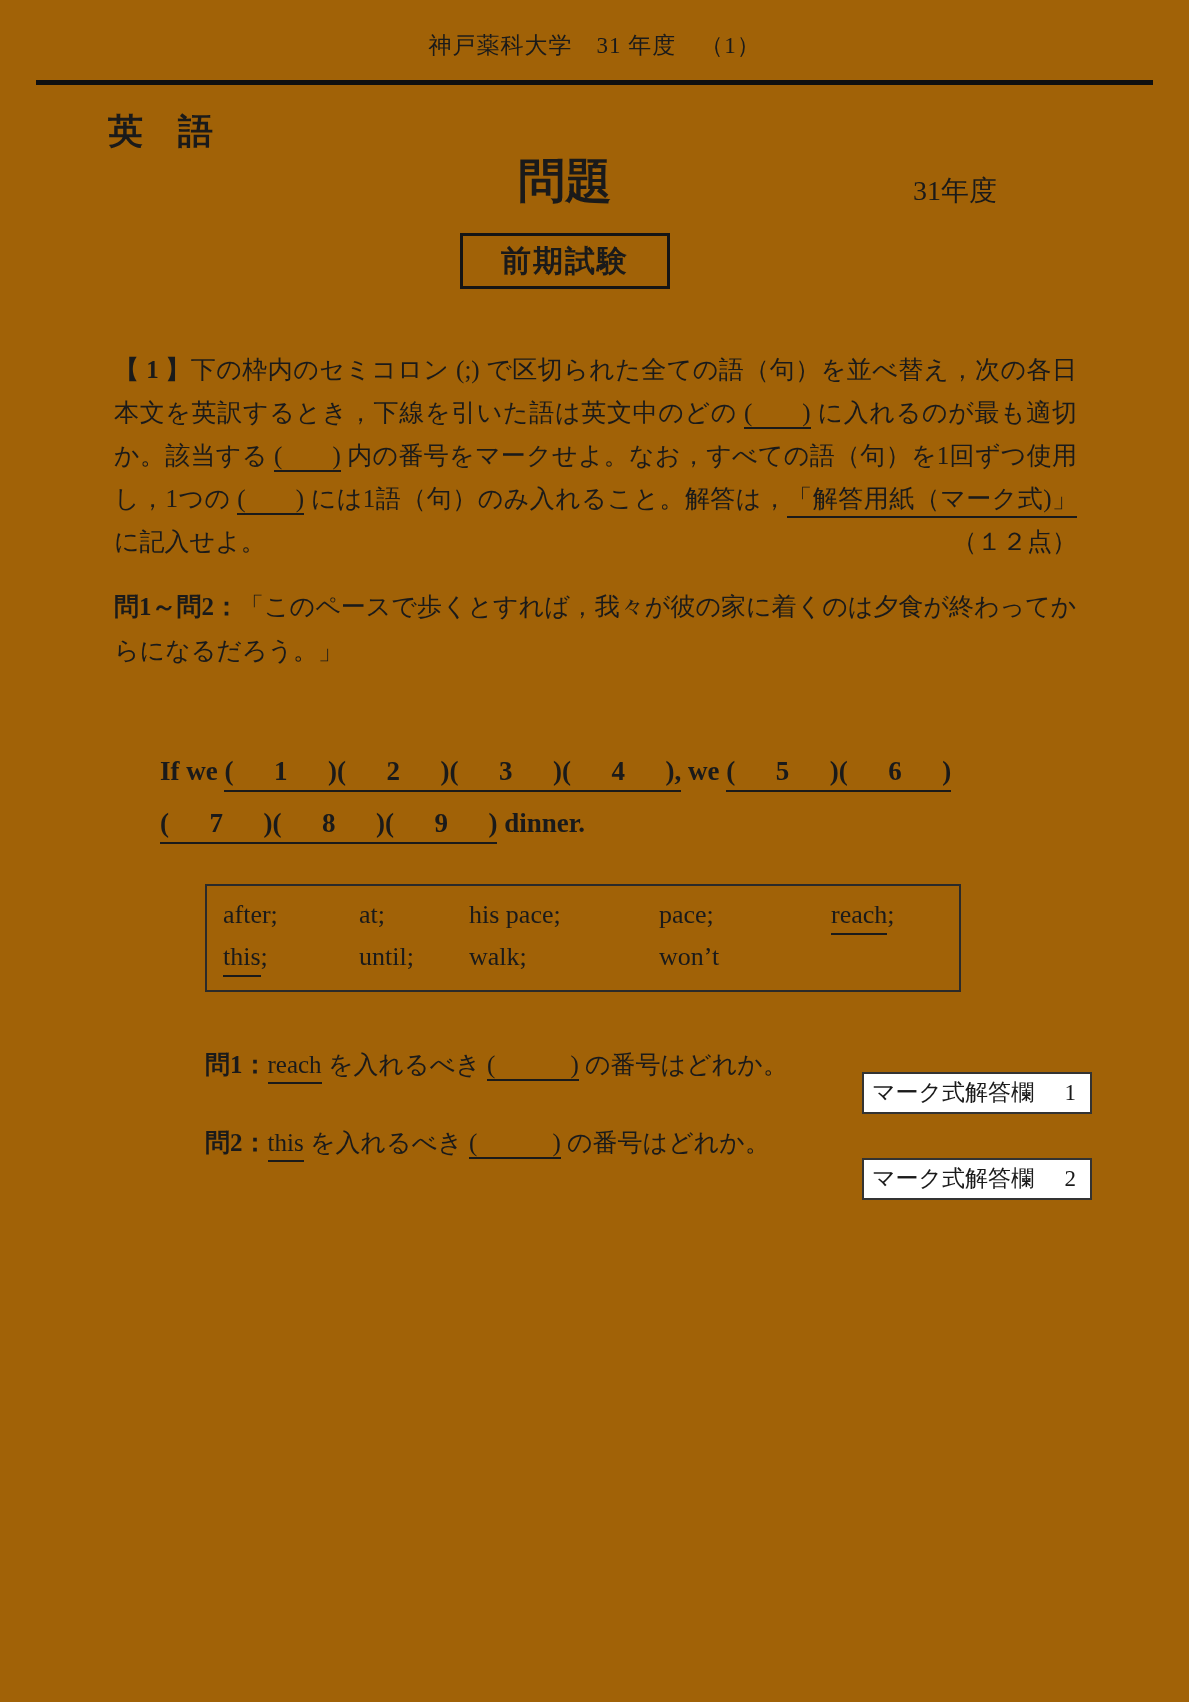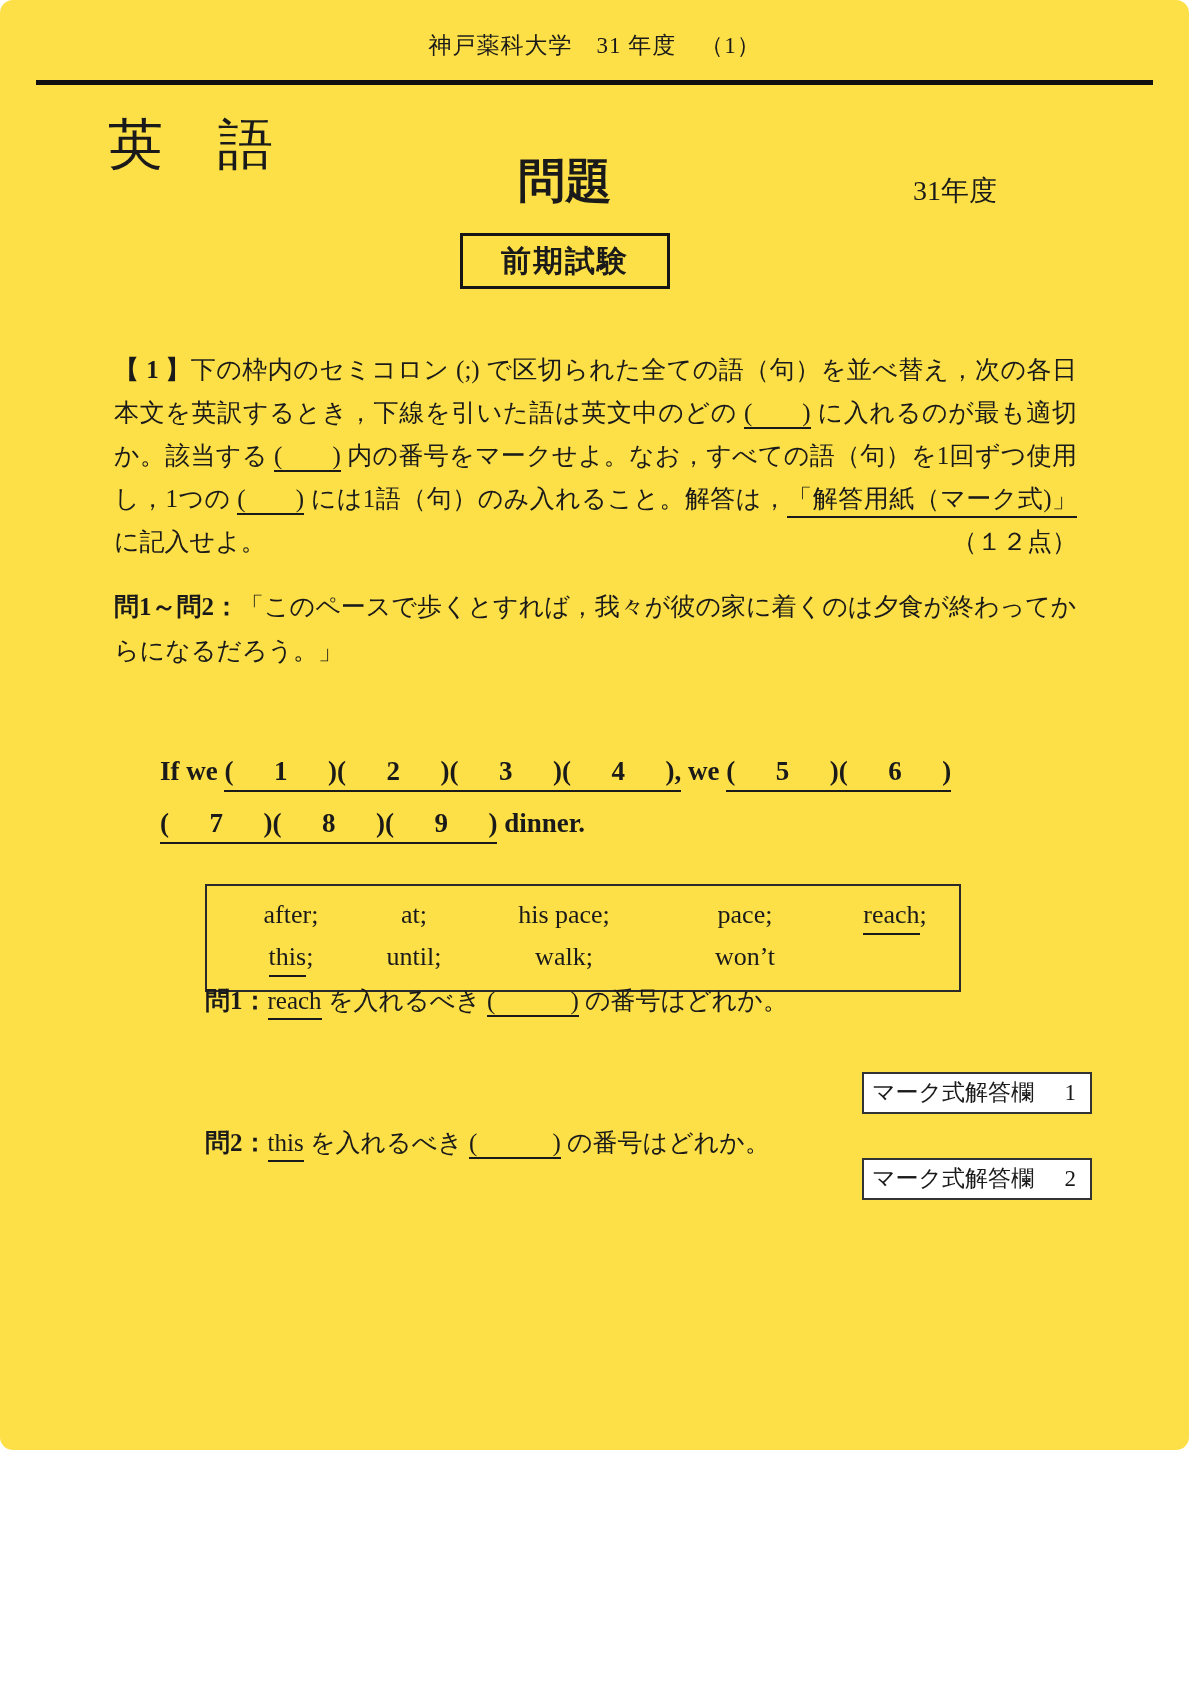--- a/index.html
+++ b/index.html
@@ -1,50 +1,49 @@
 <!DOCTYPE html>
 <html><head>
 <meta charset="utf-8">
 <style>
   html,body { margin:0; padding:0; background:#ffffff; }
   .page {
-    position:relative; width:1189px; height:1450px; background:#fde047;
+    position:relative; width:1189px; height:1702px; background:#a16207;
     font-family:"Liberation Serif","DejaVu Serif",serif; color:#1a1a1a;
     overflow:hidden;
-    border-radius:13px;
   }
   .abs { position:absolute; }
   .page-header { top:30px; left:0; width:100%; text-align:center; font-size:23px; letter-spacing:1px; }
   .header-rule { top:80px; left:36px; width:1117px; height:5px; background:#101010; }
-  .subject { top:108px; left:108px; font-size:55px; font-weight:400; }
+  .subject { top:108px; left:108px; font-size:35px; font-weight:700; }
   .center-col { top:156px; left:0; width:1130px; text-align:center; }
   .exam-title { font-size:47px; font-weight:700; line-height:1.1; }
   .duration { font-size:21px; margin-top:4px; }
   .session-box {
     display:inline-block; margin-top:25px; border:3px solid #151515;
     padding:5px 38px 4px 38px; font-size:30px; font-weight:600; letter-spacing:2px;text-align:right;
   }
   .year { top:172px; left:913px; font-size:28px; }
   .para { margin:0; }
   .instructions { top:348px; left:114px; width:963px; font-size:25px; line-height:43px; text-align:justify; }
   .bold { font-weight:700; }
   .u  { border-bottom:2px solid #1a1a1a; padding-bottom:4px; }
   .blank { border-bottom:2px solid #1a1a1a; padding-bottom:1px; white-space:nowrap; }
   .points { float:right; }
   .intro { top:585px; left:114px; width:975px; font-size:25px; line-height:44px; }
   .english { top:745px; left:160px; width:920px; font-size:27px; line-height:52px; }
   .eline { white-space:nowrap;font-weight:bold; }
   .wordbox {
     top:884px; left:205px; width:756px; border:2px solid #2a2a2a;
-    padding:8px 0 12px 16px; font-size:26px; box-sizing:border-box;text-align:center;
+    padding:8px 0 12px 16px; font-size:26px; box-sizing:border-box;
   }
   .wrow { display:grid; grid-template-columns:136px 110px 190px 172px 1fr; line-height:42px; }
   .wcell { white-space:nowrap; }
   .qline { font-size:25px; left:205px; white-space:nowrap; }
-  .q1 { top:984px; }
+  .q1 { top:1048px; }
   .q2 { top:1126px; }
   .ansbox {
     left:862px; width:230px; box-sizing:border-box;
     border:2px solid #333; display:flex; justify-content:space-between; align-items:center;
     padding:3px 14px 4px 8px; font-size:23px; background:#fff;gap:24px;
   }
   .ans1 { top:1072px; }
   .ans2 { top:1158px; }
 </style>
 </head>

